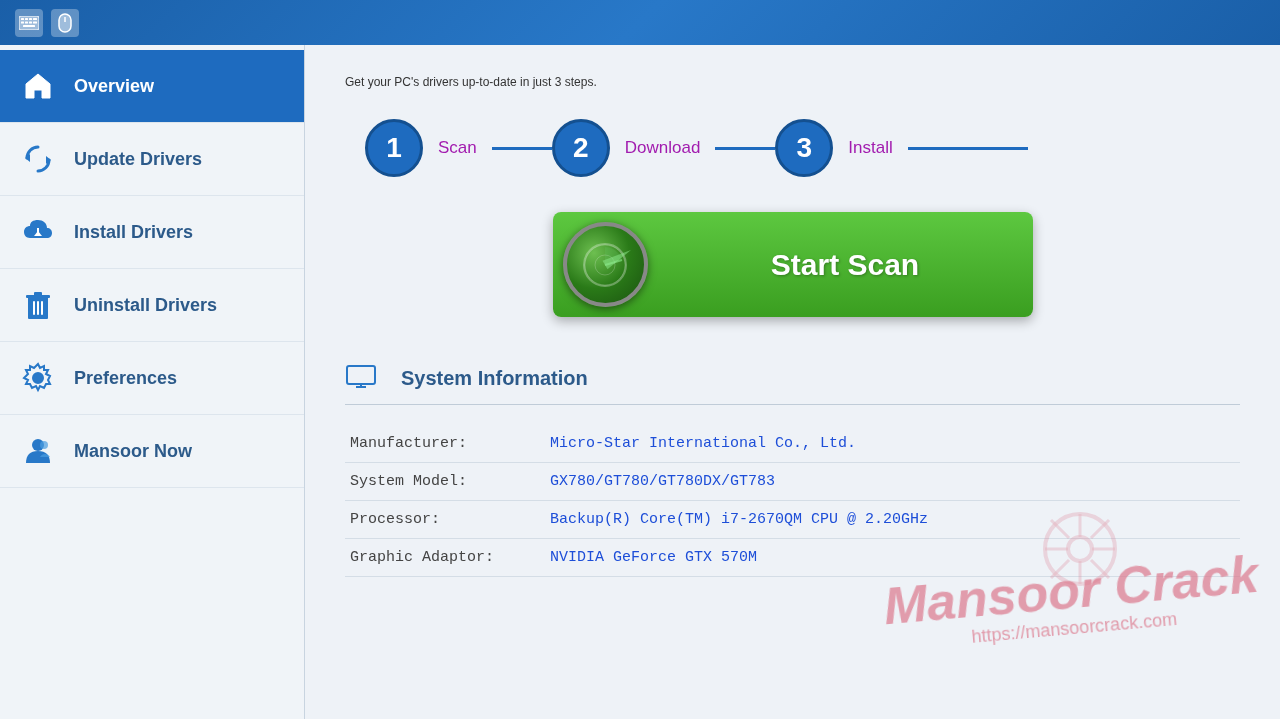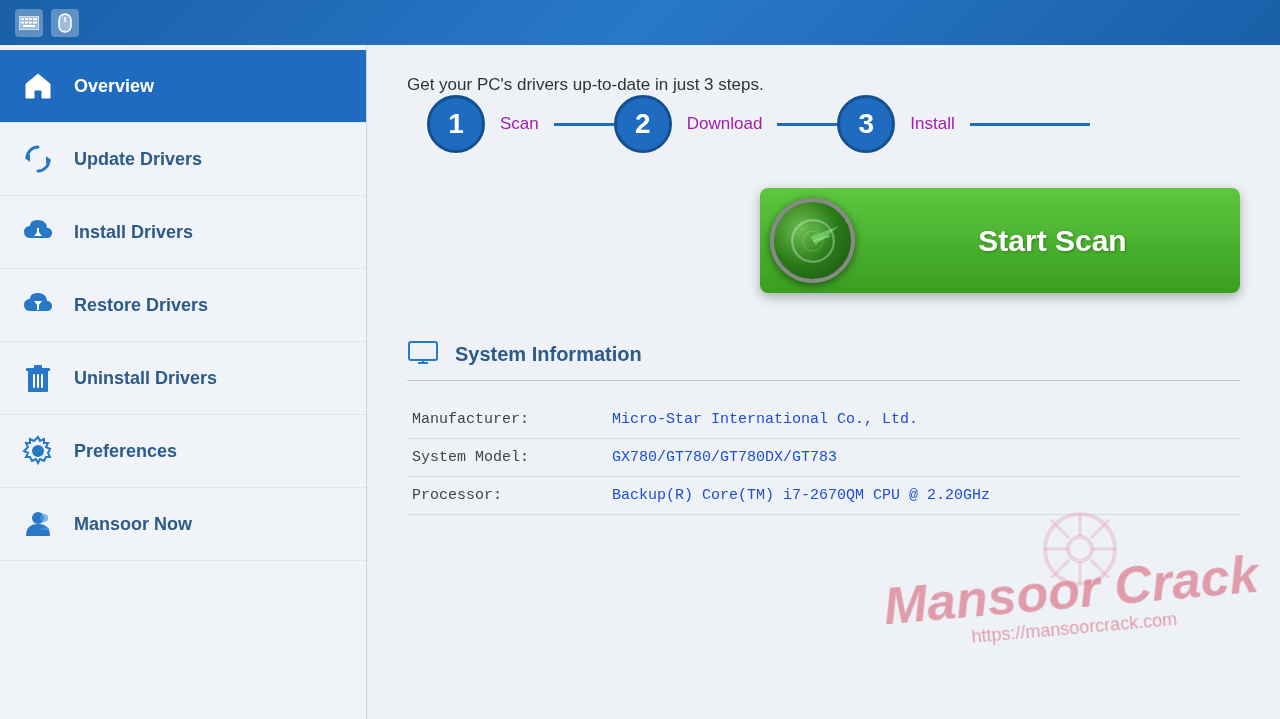--- a/index.html
+++ b/index.html
@@ -30,21 +30,21 @@
     }
 
     .app-content {
       display: flex;
       flex: 1;
       overflow: hidden;
     }
 
     
     .sidebar {
-      width: 367px;
+      width: 305px;
       background: #f0f4f8;
       border-right: 1px solid #c8d4e0;
       display: flex;
       flex-direction: column;
       padding-top: 5px;
     }
 
     .sidebar-item {
       display: flex;
       align-items: center;
@@ -79,22 +79,23 @@
 
     
     .main-content {
       flex: 1;
       background: #eef2f7;
       padding: 30px 40px;
       overflow-y: auto;
     }
 
     .tagline {
-      font-size: 17px;
+      font-size: 12px;
       color: #333;
+      margin-bottom: 30px;
     }
 
     
     .steps-container {
       display: flex;
       align-items: center;
       margin-bottom: 35px;
       padding-left: 20px;
     }
 
@@ -123,21 +124,21 @@
     .step-line {
       flex: 1;
       height: 3px;
       background: #1e6bbf;
       max-width: 60px;
     }
 
     
     .scan-button-container {
       display: flex;
-      justify-content: flex-end;
+      justify-content: center;
       margin-bottom: 45px;
     }
 
     .scan-button {
       background: linear-gradient(to bottom, #5dc840, #3a9e20);
       border: none;
       border-radius: 8px;
       width: 480px;
       height: 105px;
       display: flex;
@@ -201,21 +202,21 @@
     }
 
     
     .system-info-section {
       background: transparent;
     }
 
     .system-info-header {
       display: flex;
       align-items: center;
-      gap: 16px;
+      gap: 24px;
       margin-bottom: 20px;
       padding-bottom: 10px;
       border-bottom: 1px solid #c0ccd8;
     }
 
     .monitor-icon {
       width: 32px;
       height: 32px;
       display: flex;
       align-items: center;
@@ -344,30 +345,20 @@
       <div class="sidebar-icon">
         <svg width="32" height="32" viewBox="0 0 32 32" fill="none">
           <path d="M8 22 C4 22 2 19 2 16 C2 12 5 10 8 10 C8 6 11 4 16 4 C21 4 25 7 25 12 C28 12 30 14 30 17 C30 20 28 22 25 22 Z" fill="#2878c8"></path>
           <polygon points="16,15 12,20 20,20" fill="white"></polygon>
           <rect x="15" y="12" width="2" height="8" fill="white"></rect>
         </svg>
       </div>
       <span class="sidebar-label">Install Drivers</span>
     </div>
 
-    <div class="sidebar-item">
-      <div class="sidebar-icon">
-        <svg width="32" height="32" viewBox="0 0 32 32" fill="none">
-          <path d="M8 22 C4 22 2 19 2 16 C2 12 5 10 8 10 C8 6 11 4 16 4 C21 4 25 7 25 12 C28 12 30 14 30 17 C30 20 28 22 25 22 Z" fill="#2878c8"></path>
-          <polygon points="16,17 12,12 20,12" fill="white"></polygon>
-          <rect x="15" y="13" width="2" height="8" fill="white"></rect>
-        </svg>
-      </div>
-      <span class="sidebar-label">Restore Drivers</span>
-    </div>
 
     <div class="sidebar-item">
       <div class="sidebar-icon">
         <svg width="28" height="32" viewBox="0 0 28 32" fill="none">
           <rect x="4" y="8" width="20" height="22" rx="1" fill="#2878c8"></rect>
           <rect x="9" y="12" width="2" height="14" rx="1" fill="white"></rect>
           <rect x="13" y="12" width="2" height="14" rx="1" fill="white"></rect>
           <rect x="17" y="12" width="2" height="14" rx="1" fill="white"></rect>
           <rect x="2" y="6" width="24" height="3" rx="1" fill="#2878c8"></rect>
           <rect x="10" y="3" width="8" height="4" rx="1" fill="#2878c8"></rect>
@@ -450,20 +441,24 @@
               <td>Micro-Star International Co., Ltd.</td>
             </tr>
             <tr>
               <td>System Model:</td>
               <td>GX780/GT780/GT780DX/GT783</td>
             </tr>
             <tr>
               <td>Processor:</td>
               <td>Backup(R) Core(TM) i7-2670QM CPU @ 2.20GHz</td>
             </tr>
+            <tr>
+              <td>Graphic Adaptor:</td>
+              <td>NVIDIA GeForce GTX 570M</td>
+            </tr>
           </tbody>
       </table>
     </div>
   </div>
 </div>
 
 <div class="watermark">
   <span>Mansoor</span>
   <span>Crack</span>
   <span class="watermark-sub">https://mansoorcrack.com</span>

